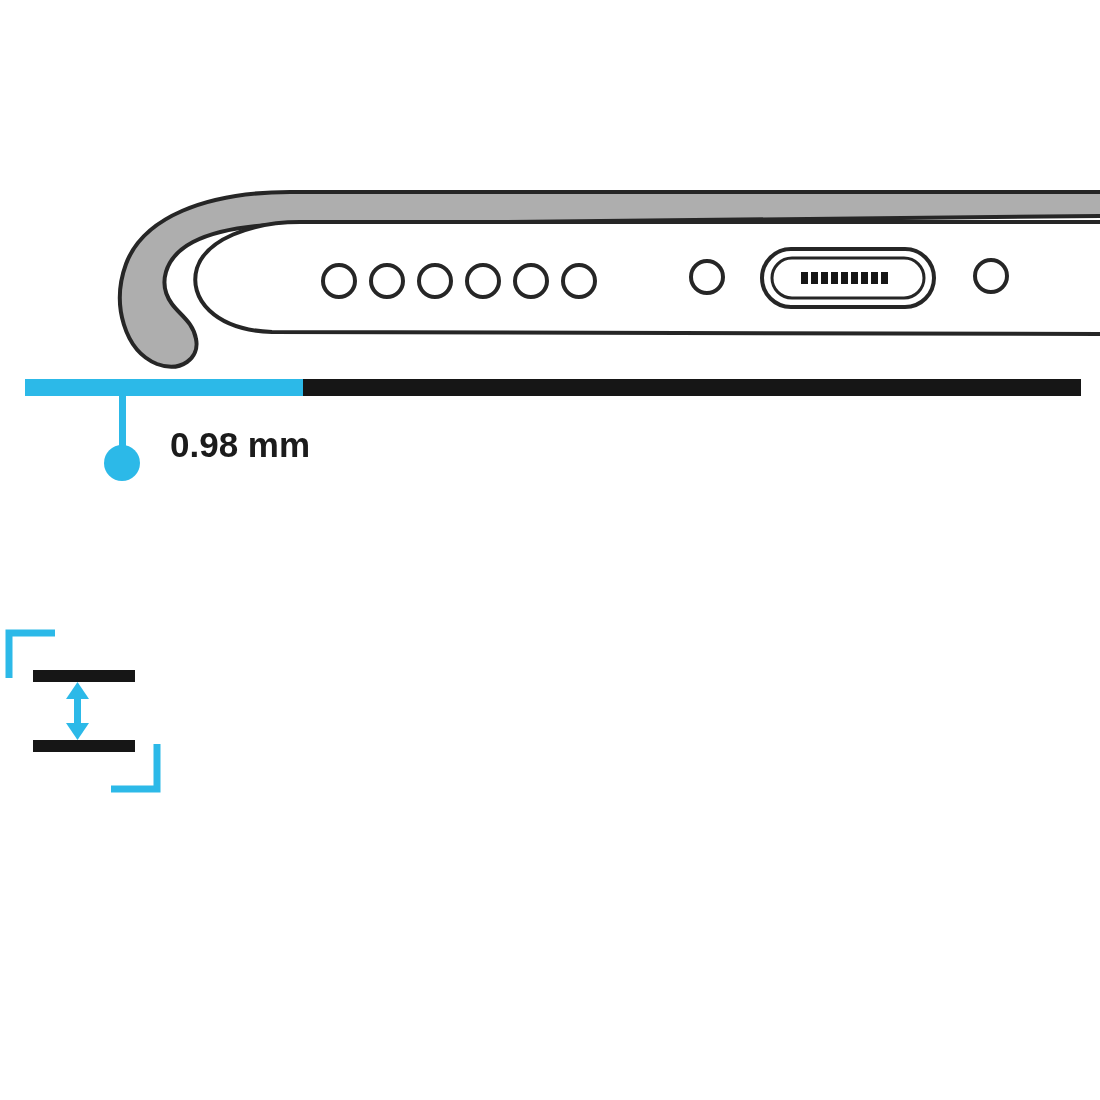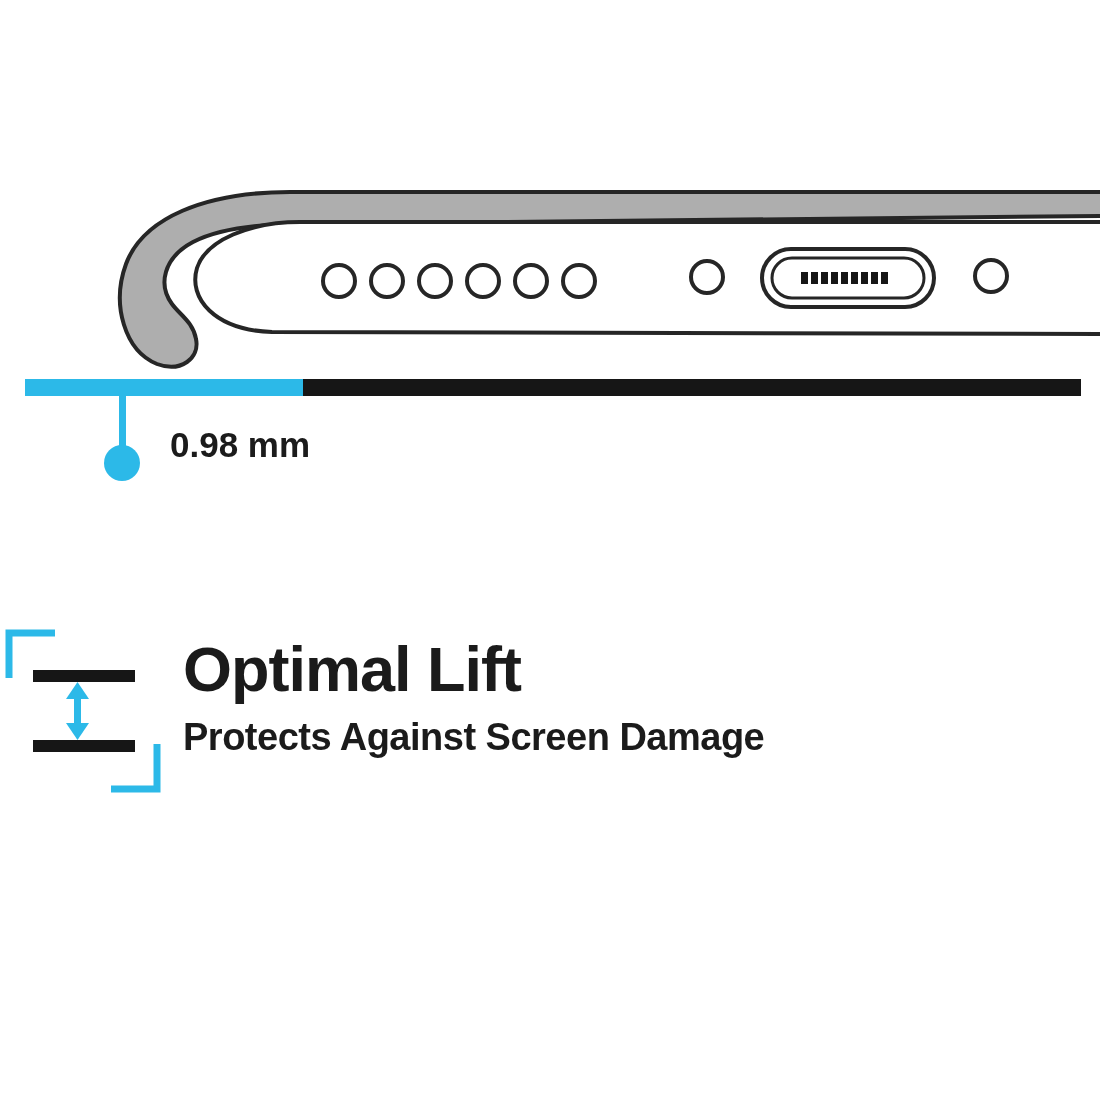--- a/index.html
+++ b/index.html
@@ -100,18 +100,14 @@
       <rect x="69" y="70" width="7" height="30"></rect>
       <polygon points="72.5,56 61,73 84,73"></polygon>
       <polygon points="72.5,114 61,97 84,97"></polygon>
     </g>
 
     <rect x="28" y="114" width="102" height="12" fill="#161616"></rect>
 
     <path d="M 106 163 L 152 163 L 152 118" fill="none" stroke="#2cb9e8" stroke-width="7"></path>
   </svg>
 
-  <div id="feature-text" class="abs">
-    <div class="feature-title">Optimal Lift</div>
-    <div class="feature-subtitle">Protects Against Screen Damage</div>
-  </div>
 
 </div>
 
 </body></html>

